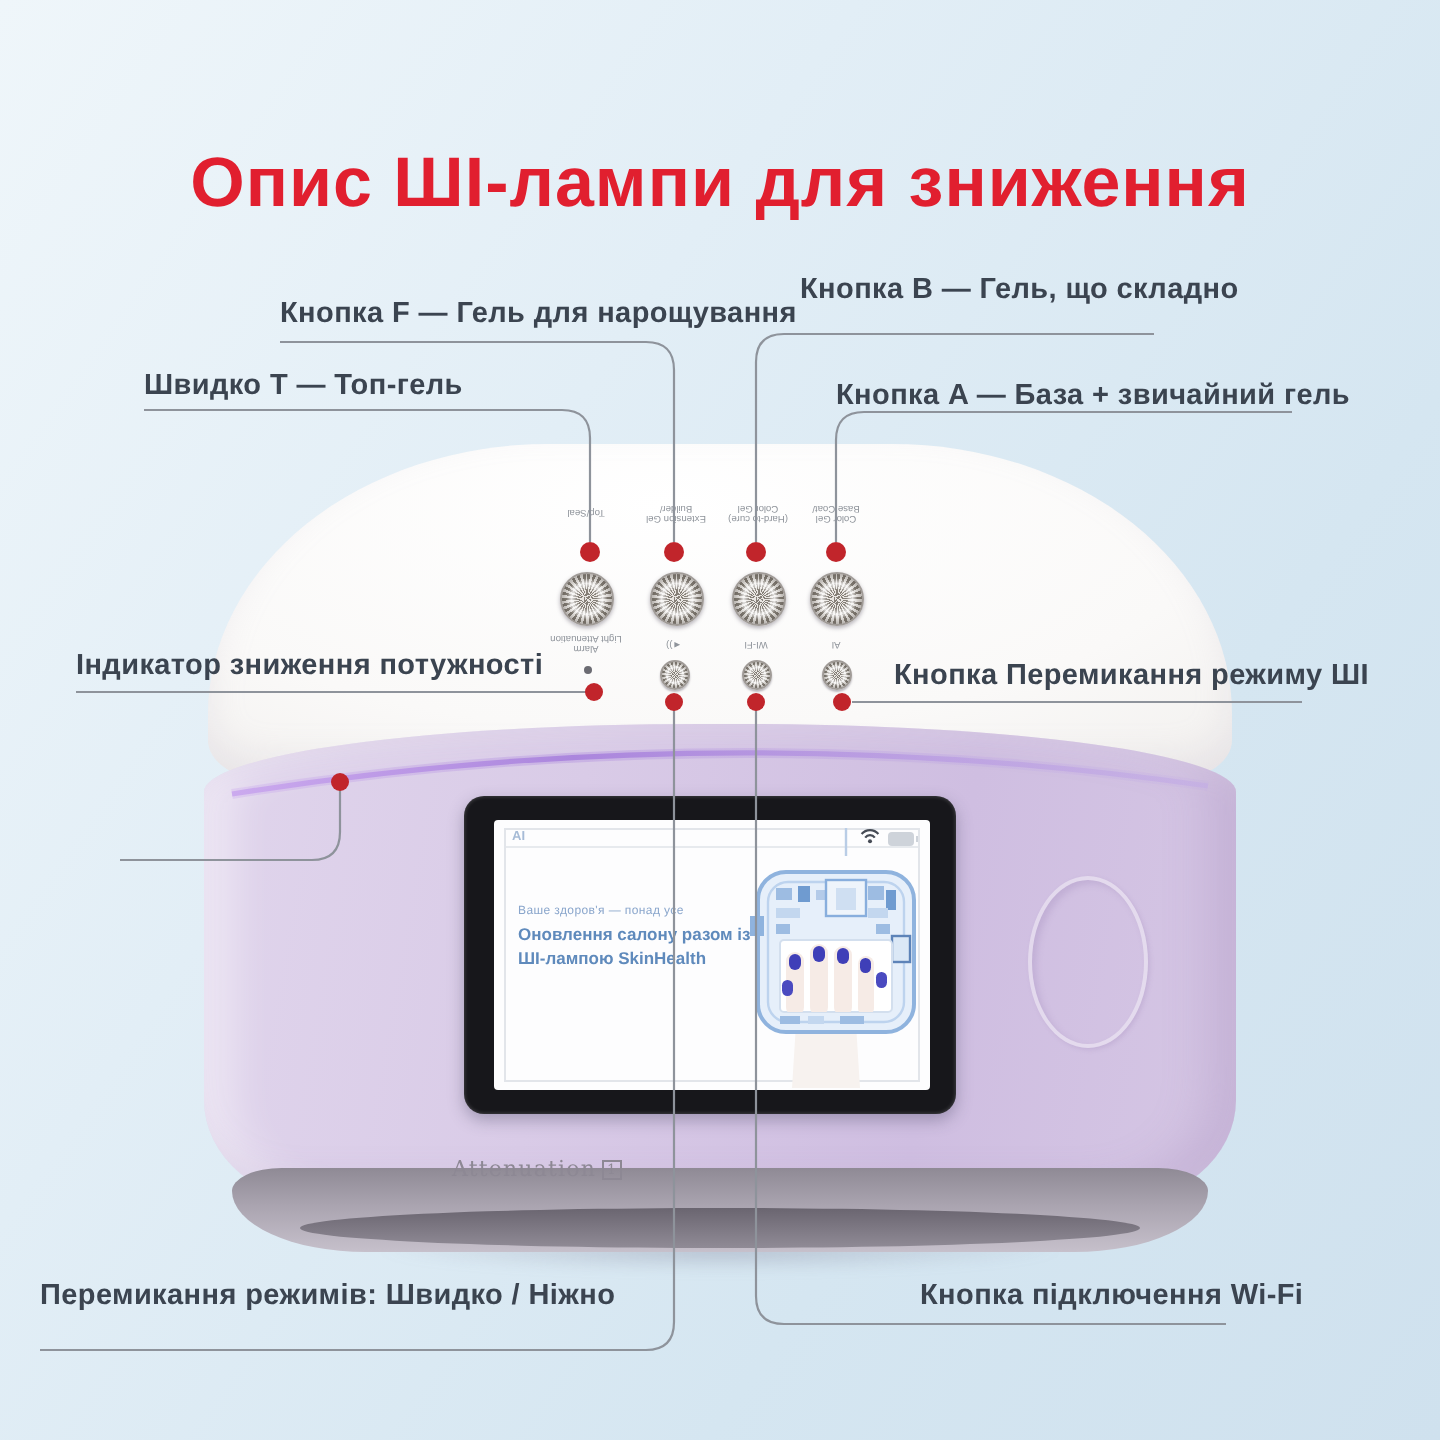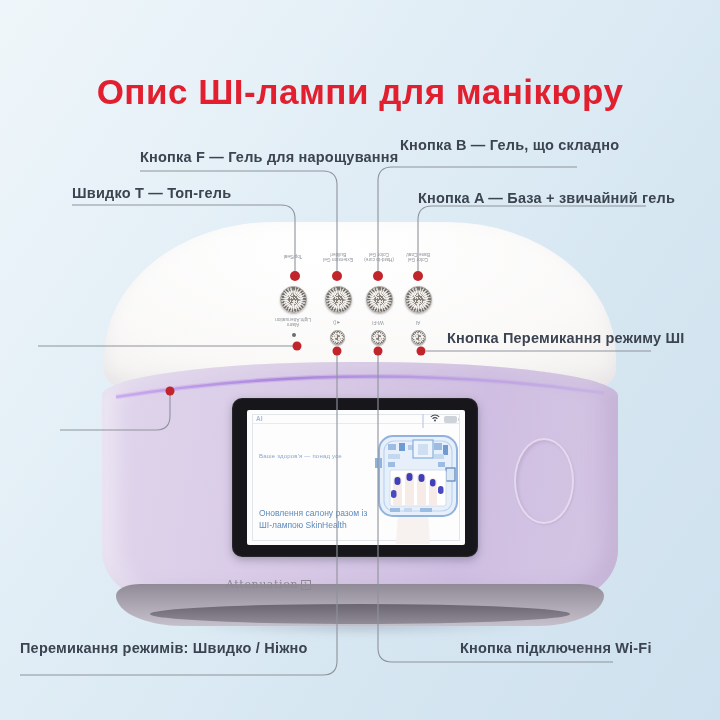--- a/index.html
+++ b/index.html
@@ -52,30 +52,30 @@
     border-radius:10px;box-shadow:0 3px 8px rgba(60,60,90,.35),inset 0 0 2px rgba(255,255,255,.25);}
   .screen-inner{position:absolute;left:247px;top:410px;width:218px;height:135px;background:#fdfdfe;
     border-radius:2px;overflow:hidden;}
   .scr-frame{position:absolute;left:5px;top:4px;right:5px;bottom:4px;border:1px solid #e2e5ea;}
   .scr-logo{position:absolute;left:9px;top:5px;font-size:6.5px;font-weight:700;color:#a6bbd6;}
   .scr-divider{position:absolute;left:6px;right:6px;top:13px;height:1px;background:#e7eaee;}
   .scr-batt{position:absolute;right:8px;top:6px;width:13px;height:6.5px;background:#ced3da;border-radius:2px;}
   .scr-batt:after{content:"";position:absolute;right:-2px;top:2px;width:1.5px;height:3px;background:#ced3da;}
   .scr-wifi{position:absolute;right:25px;top:4px;}
   .scr-tagline{position:absolute;left:12px;top:43px;font-size:6px;color:#8aa6cc;letter-spacing:.2px;}
-  .scr-headline{position:absolute;left:12px;top:52px;font-size:8.5px;font-weight:400;color:#5f8abc;line-height:11.5px;margin-top:46px;}
+  .scr-headline{position:absolute;left:12px;top:52px;font-size:8.5px;font-weight:700;color:#5f8abc;line-height:11.5px;}
   .xray{position:absolute;right:1px;top:2px;}
   .overlay{position:absolute;left:0;top:0;pointer-events:none;}
 </style>
 </head>
 <body>
 
 <div class="stage">
 
-  <div class="title">Опис ШІ-лампи для манікюру</div>
+  <div class="title">Опис ШІ-лампи для зниження</div>
 
   <div class="floor-shadow"></div>
   <div class="dome"></div>
   <div class="body-lower"></div>
   <div class="base-band"></div>
   <div class="base-slot"></div>
   <div class="emboss-ring"></div>
   <div class="brand">
     <span>Attenuation</span><span class="badge">1</span>
   </div>
@@ -175,20 +175,21 @@
       </g>
     </svg>
   </div>
 
   <div class="callout" style="left:140px;top:149px;">Кнопка F — Гель для нарощування</div>
   <div class="callout" style="left:72px;top:185px;">Швидко T — Топ-гель</div>
   <div class="callout" style="left:382px;top:137px;margin-left:18px;">
     <div>Кнопка B — Гель, що складно</div>
   </div>
   <div class="callout" style="left:418px;top:190px;">Кнопка A — База + звичайний гель</div>
+  <div class="callout" style="left:38px;top:325px;">Індикатор зниження потужності</div>
   <div class="callout" style="left:447px;top:330px;width:205px;">Кнопка Перемикання режиму ШІ</div>
   <div class="callout" style="left:20px;top:640px;">
       <div>Перемикання режимів: Швидко / Ніжно</div>
   </div>
   <div class="callout" style="left:460px;top:640px;">Кнопка підключення Wi-Fi</div>
 
   <svg class="overlay" width="720" height="720" viewBox="0 0 720 720">
     <defs>
       <linearGradient id="purpleGrad" x1="0" y1="0" x2="1" y2="0">
         <stop offset="0" stop-color="#c9a6ee" stop-opacity="0.9"></stop>

